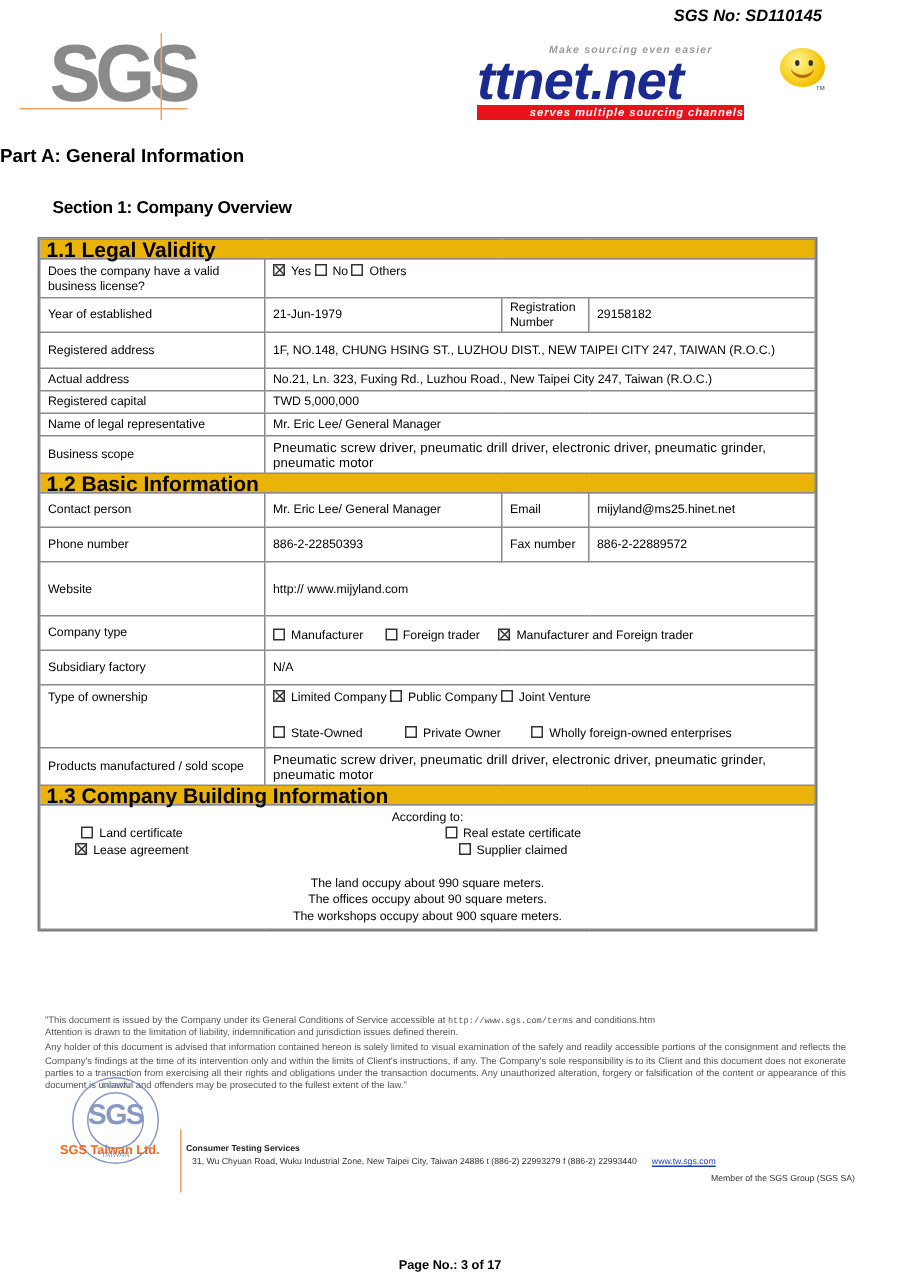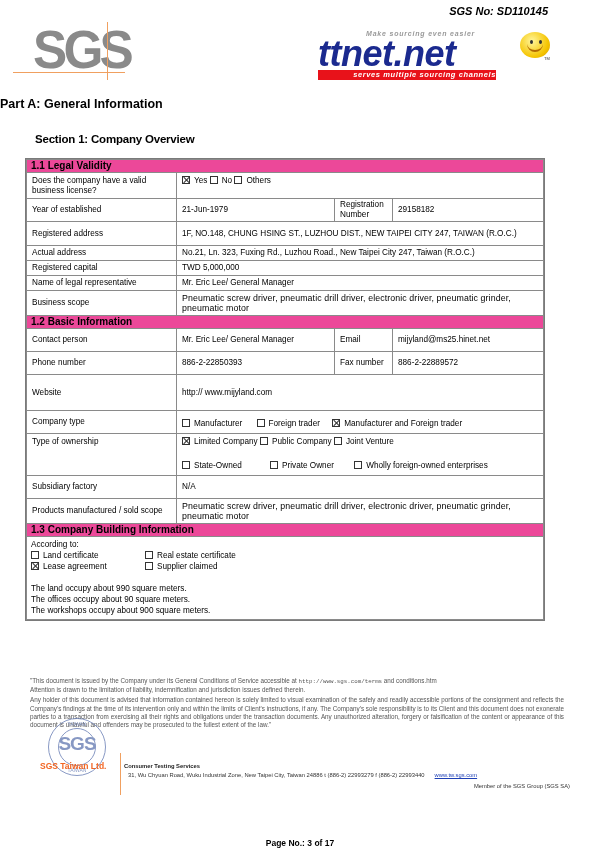--- a/index.html
+++ b/index.html
@@ -22,26 +22,26 @@
   .tt-smile .e1 { left: 10px; } .tt-smile .e2 { left: 19px; }
   .tt-smile .m { position: absolute; left: 7px; top: 12px; width: 16px; height: 8px; border-bottom: 2px solid #b36b00; border-radius: 0 0 10px 10px; }
   .tt-tm { position: absolute; left: 226px; top: 26px; font-size: 4px; color: #333; }
 
   .part-title { position: absolute; top: 97px; left: 0; width: 600px; font-size: 12.5px; font-weight: bold; }
   .section-title { position: absolute; top: 133px; left: 35px; font-size: 11.5px; font-weight: bold; letter-spacing: -0.2px; }
 
   .form-box { position: absolute; left: 25px; top: 158px; width: 520px; border: 1px solid #7a7a7a; }
   table { width: 100%; border-collapse: collapse; table-layout: fixed; font-size: 8.2px; }
   td { border: 1px solid #8a8a8a; padding: 1px 5px; vertical-align: middle; line-height: 10px; }
-  tr.hdr td { background: #ec4899; font-weight: bold; font-size: 10px; height: 13px; padding: 1px 4px; }
+  tr.hdr td { background: #eab308; font-weight: bold; font-size: 14px; height: 13px; padding: 1px 4px; }
   .cb { display: inline-block; width: 8px; height: 8px; border: 1px solid #333; vertical-align: -1px; margin-right: 4px; position: relative; background: #fff; }
   .cb.x::before, .cb.x::after { content: ""; position: absolute; left: 3px; top: -1px; width: 1px; height: 8px; background: #333; }
   .cb.x::before { transform: rotate(45deg); } .cb.x::after { transform: rotate(-45deg); }
   .opt { display: inline-block; margin-right: 0; white-space: nowrap; }
-  .bldg { padding: 2px 4px 3px 4px; vertical-align: top; }
+  .bldg { padding: 2px 4px 3px 4px; vertical-align: top; text-align: center; }
   .bldg .grid { display: grid; grid-template-columns: 114px auto; row-gap: 1px; margin-top: 1px; }
   .bldg .line { line-height: 11px; }
 
   .footer-legal { position: absolute; left: 30px; top: 677px; width: 534px; font-size: 6.3px; color: #555; line-height: 8.2px; text-align: justify; }
   .footer-legal p { margin-bottom: 2px; }
   .mono { font-family: "Liberation Mono", monospace; font-size: 5.8px; }
 
   .stamp { position: absolute; left: 48px; top: 718px; width: 58px; height: 58px; border: 1.5px solid #6a7fb5; border-radius: 50%; opacity: 0.8; }
   .stamp .inner { position: absolute; left: 9px; top: 9px; width: 38px; height: 38px; border: 1px solid #6a7fb5; border-radius: 50%; }
   .stamp .s { position: absolute; left: 0; top: 14px; width: 100%; text-align: center; font-weight: bold; font-size: 19px; color: #6a7fb5; letter-spacing: -1px; }
@@ -150,40 +150,40 @@
     <td>Website</td>
     <td colspan="3">http:// www.mijyland.com</td>
   </tr>
   <tr style="height:23px">
     <td>Company type</td>
     <td colspan="3" style="padding-top:5px">
       <span class="opt" style="margin-right:12px"><span class="cb"></span><span>Manufacturer</span></span>
       <span class="opt" style="margin-right:10px"><span class="cb"></span><span>Foreign trader</span></span>
       <span class="opt"><span class="cb x"></span><span>Manufacturer and Foreign trader</span></span>
     </td>
+  </tr>
+  <tr style="height:23px">
+    <td>Subsidiary factory</td>
+    <td colspan="3">N/A</td>
   </tr>
   <tr style="height:42px">
     <td style="vertical-align:top;padding-top:3px">Type of ownership</td>
     <td colspan="3" style="vertical-align:top;padding-top:3px">
       <div style="height:24px">
         <span class="opt"><span class="cb x"></span><span>Limited Company</span></span>
         <span class="opt"><span class="cb"></span><span>Public Company</span></span>
         <span class="opt"><span class="cb"></span><span>Joint Venture</span></span>
       </div>
       <div>
         <span class="opt" style="margin-right:26px"><span class="cb"></span><span>State-Owned</span></span>
         <span class="opt" style="margin-right:18px"><span class="cb"></span><span>Private Owner</span></span>
         <span class="opt"><span class="cb"></span><span>Wholly foreign-owned enterprises</span></span>
       </div>
     </td>
   </tr>
-  <tr style="height:23px">
-    <td>Subsidiary factory</td>
-    <td colspan="3">N/A</td>
-  </tr>
   <tr style="height:25px">
     <td>Products manufactured / sold scope</td>
     <td colspan="3" style="font-size:8.8px;letter-spacing:0.1px">Pneumatic screw driver, pneumatic drill driver, electronic driver, pneumatic grinder, pneumatic motor</td>
   </tr>
 
   <tr class="hdr">
     <td colspan="4">1.3 Company Building Information</td>
   </tr>
   <tr>
     <td colspan="4" class="bldg">

